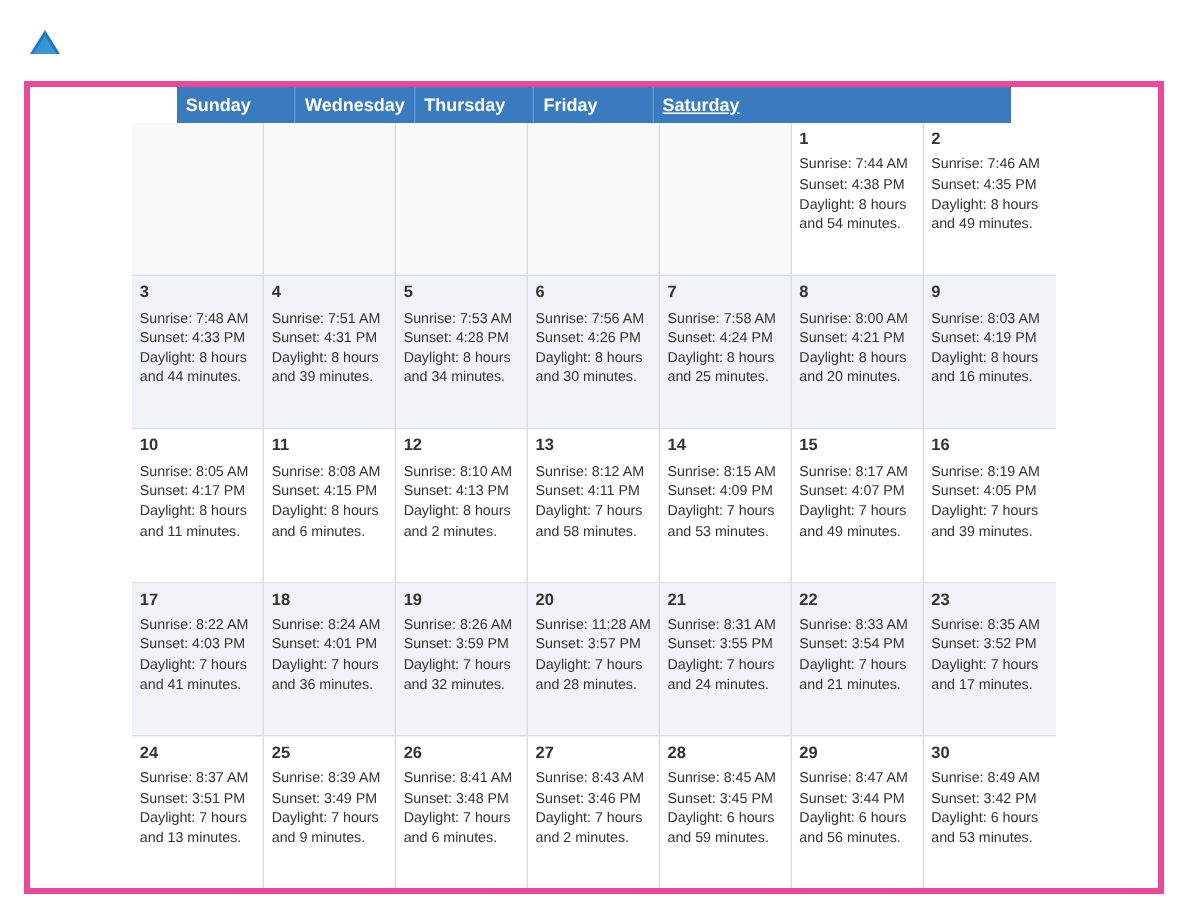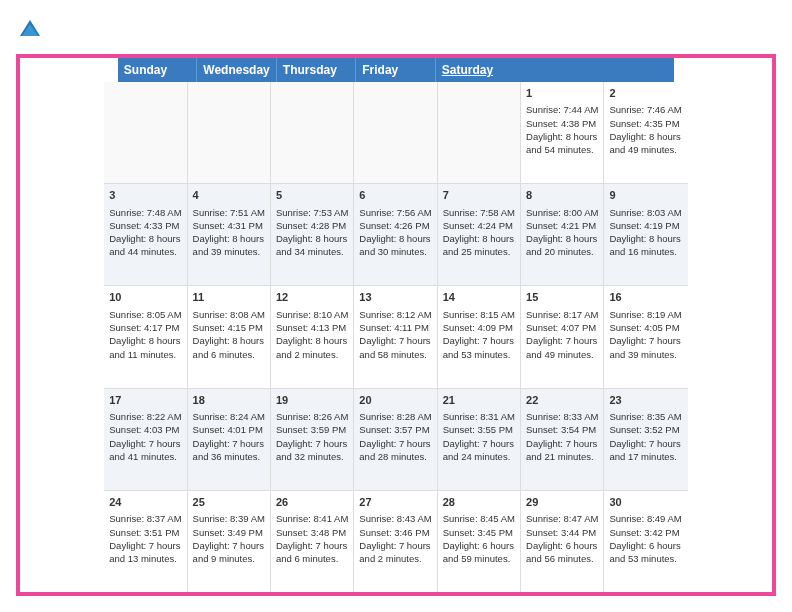--- a/index.html
+++ b/index.html
@@ -273,21 +273,21 @@
           </div>
           <div class="cal-cell alt-row">
             <span class="day-num">19</span>
             <div>Sunrise: 8:26 AM</div>
             <div>Sunset: 3:59 PM</div>
             <div>Daylight: 7 hours</div>
             <div>and 32 minutes.</div>
           </div>
           <div class="cal-cell alt-row">
             <span class="day-num">20</span>
-            <div>Sunrise: 8:28 AM</div>
+            <div>Sunrise: 11:28 AM</div>
             <div>Sunset: 3:57 PM</div>
             <div>Daylight: 7 hours</div>
             <div>and 28 minutes.</div>
           </div>
           <div class="cal-cell alt-row">
             <span class="day-num">21</span>
             <div>Sunrise: 8:31 AM</div>
             <div>Sunset: 3:55 PM</div>
             <div>Daylight: 7 hours</div>
             <div>and 24 minutes.</div>

